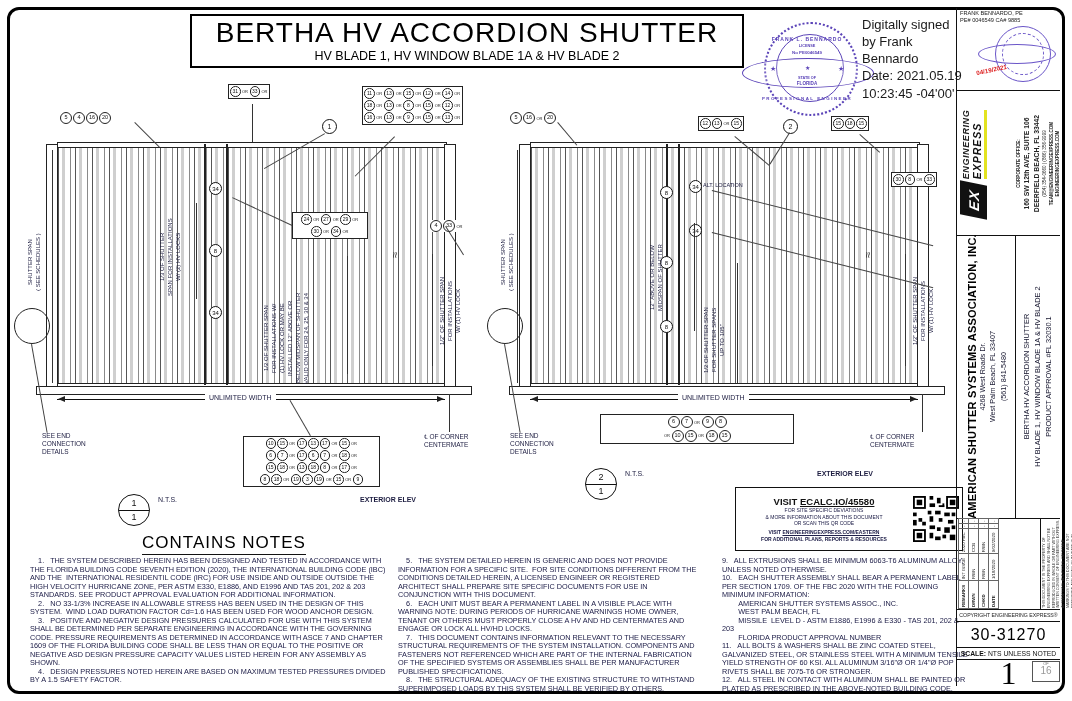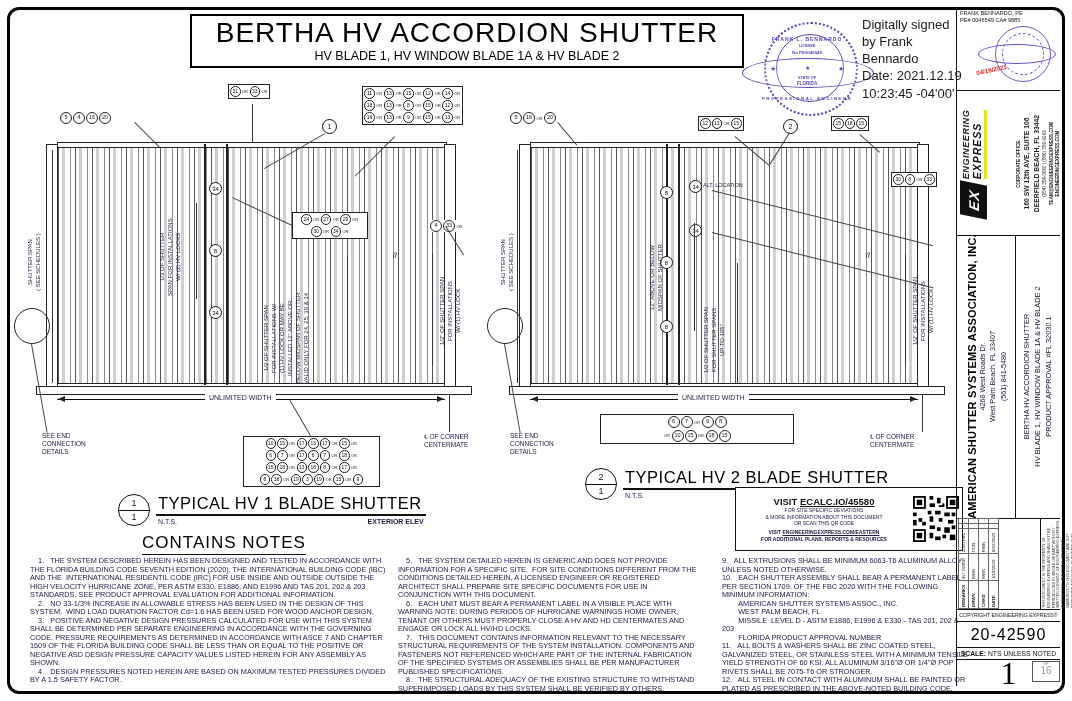--- a/index.html
+++ b/index.html
@@ -115,21 +115,21 @@
   <div class="abs" style="left:96px;top:45px;font-size:7px">★</div>
   <div class="abs" style="left:63px;top:44px;font-size:6px">★</div>
   <div class="abs st" style="top:56px;font-size:3.8px">STATE OF</div>
   <div class="abs st" style="top:61px;font-size:4.6px">FLORIDA</div>
   <div class="abs st" style="top:76px;font-size:4.4px;letter-spacing:1.5px">PROFESSIONAL ENGINEER</div>
 </div>
 
 <div class="abs sig">Digitally signed
 by Frank
 Bennardo
-Date: 2021.12.19
+Date: 2021.05.19
 10:23:45 -04'00'</div>
 
 <div class="abs panel" style="left:57px;top:142px;width:388px;height:245px">
   <div class="rail railT"></div>
   <div class="rail railB"></div>
 </div>
 <div class="abs endcap" style="left:46px;top:144px;width:10px;height:241px"></div>
 <div class="abs endcap" style="left:444px;top:144px;width:10px;height:241px"></div>
 <div class="abs sbar" style="left:204px;top:144px;height:241px"></div>
 <div class="abs sbar" style="left:226px;top:144px;height:241px"></div>
@@ -300,21 +300,20 @@
 DETAILS</div>
 <div class="abs ann" style="left:424px;top:433px">℄ OF CORNER
 CENTERMATE</div>
 
 <div class="abs detgrp" style="left:118px;top:494px;width:300px">
   <div class="detcirc">
     <span class="tp">1</span>
     <span class="bt">1</span>
   </div>
   <div style="flex:1">
-    <div class="dt-title">TYPICAL HV 1 BLADE SHUTTER</div>
     <div class="dt-sub">
       <span>N.T.S.</span>
       <span style="font-weight:bold">EXTERIOR ELEV</span>
     </div>
   </div>
 </div>
 
 <div class="abs panel" style="left:530px;top:142px;width:388px;height:245px">
   <div class="rail railT"></div>
   <div class="rail railB"></div>
@@ -414,21 +413,20 @@
 DETAILS</div>
 <div class="abs ann" style="left:870px;top:433px">℄ OF CORNER
 CENTERMATE</div>
 
 <div class="abs detgrp" style="left:585px;top:468px;width:290px">
   <div class="detcirc">
     <span class="tp">2</span>
     <span class="bt">1</span>
   </div>
   <div style="flex:1">
-    <div class="dt-title">TYPICAL HV 2 BLADE SHUTTER</div>
     <div class="dt-sub">
       <span>N.T.S.</span>
       <span style="font-weight:bold">EXTERIOR ELEV</span>
     </div>
   </div>
 </div>
 
 <div class="abs gnhead" style="left:142px;top:533px">CONTAINS NOTES</div>
 <div class="abs notes" style="left:30px;top:557px;width:362px">    1.   THE SYSTEM DESCRIBED HEREIN HAS BEEN DESIGNED AND TESTED IN ACCORDANCE WITH THE FLORIDA BUILDING CODE SEVENTH EDITION (2020), THE INTERNATIONAL BUILDING CODE (IBC) AND THE  INTERNATIONAL RESIDENTIL CODE (IRC) FOR USE INSIDE AND OUTSIDE OUTSIDE THE HIGH VELOCITY HURRICANE ZONE, PER ASTM E330, E1886, AND E1996 AND TAS 201, 202 &amp; 203 STANDARDS. SEE PRODUCT APPROVAL EVALUATION FOR ADDITIONAL INFORMATION.
     2.   NO 33-1/3% INCREASE IN ALLOWABLE STRESS HAS BEEN USED IN THE DESIGN OF THIS SYSTEM.  WIND LOAD DURATION FACTOR Cd=1.6 HAS BEEN USED FOR WOOD ANCHOR DESIGN.
@@ -583,21 +581,21 @@
       <td>9/02/2020</td>
       <td>-</td>
       <td>-</td>
     </tr>
   </tbody>
     </table>
 </div>
 <div class="rotbox discl" style="left:1042px;top:608px;width:89px;height:19px">THIS DOCUMENT IS THE PROPERTY OF ENGINEERING EXPRESS AND SHALL NOT BE REPRODUCED IN WHOLE OR PART WITHOUT WRITTEN CONSENT OF ENGINEERING EXPRESS. ALTERATIONS, ADDITIONS, OR OTHER MARKINGS TO THIS DOCUMENT ARE NOT PERMITTED AND SHALL INVALIDATE OUR CERTIFICATION.</div>
 
 <div class="abs copyr" style="left:957px;top:612px;width:103px">COPYRIGHT ENGINEERING EXPRESS®</div>
-<div class="abs jobnum" style="left:957px;top:626px;width:103px">20-42590</div>
+<div class="abs jobnum" style="left:957px;top:626px;width:103px">30-31270</div>
 <div class="abs scl" style="left:957px;top:650px;width:103px">
   <b>SCALE:</b>
   <span>NTS UNLESS NOTED</span>
 </div>
 <div class="abs sheetnum" style="left:957px;top:655px;width:103px">1</div>
 <div class="abs ofbox" style="left:1032px;top:661px;width:26px;height:19px">
   <span class="of">OF</span>
   <span>16</span>
 </div>
 

